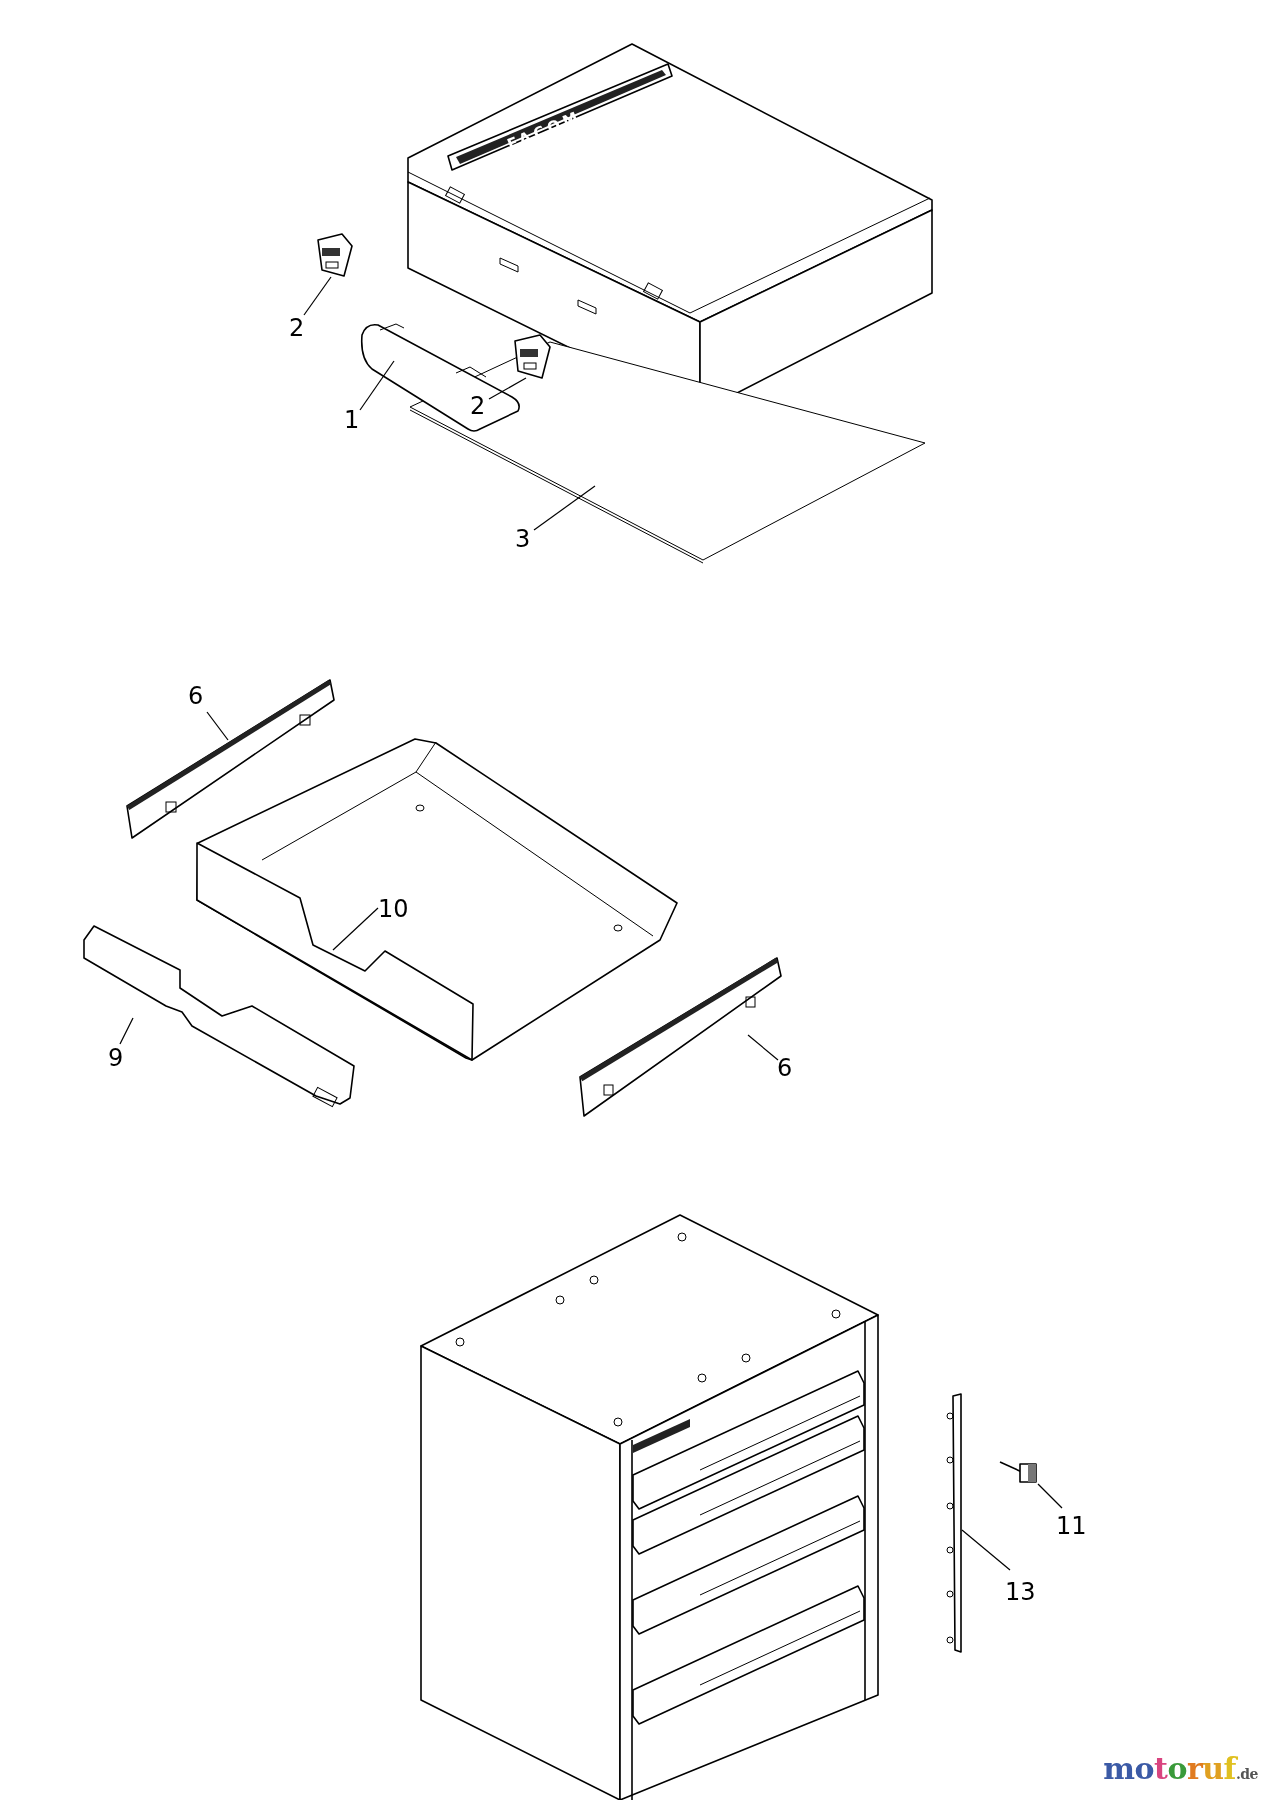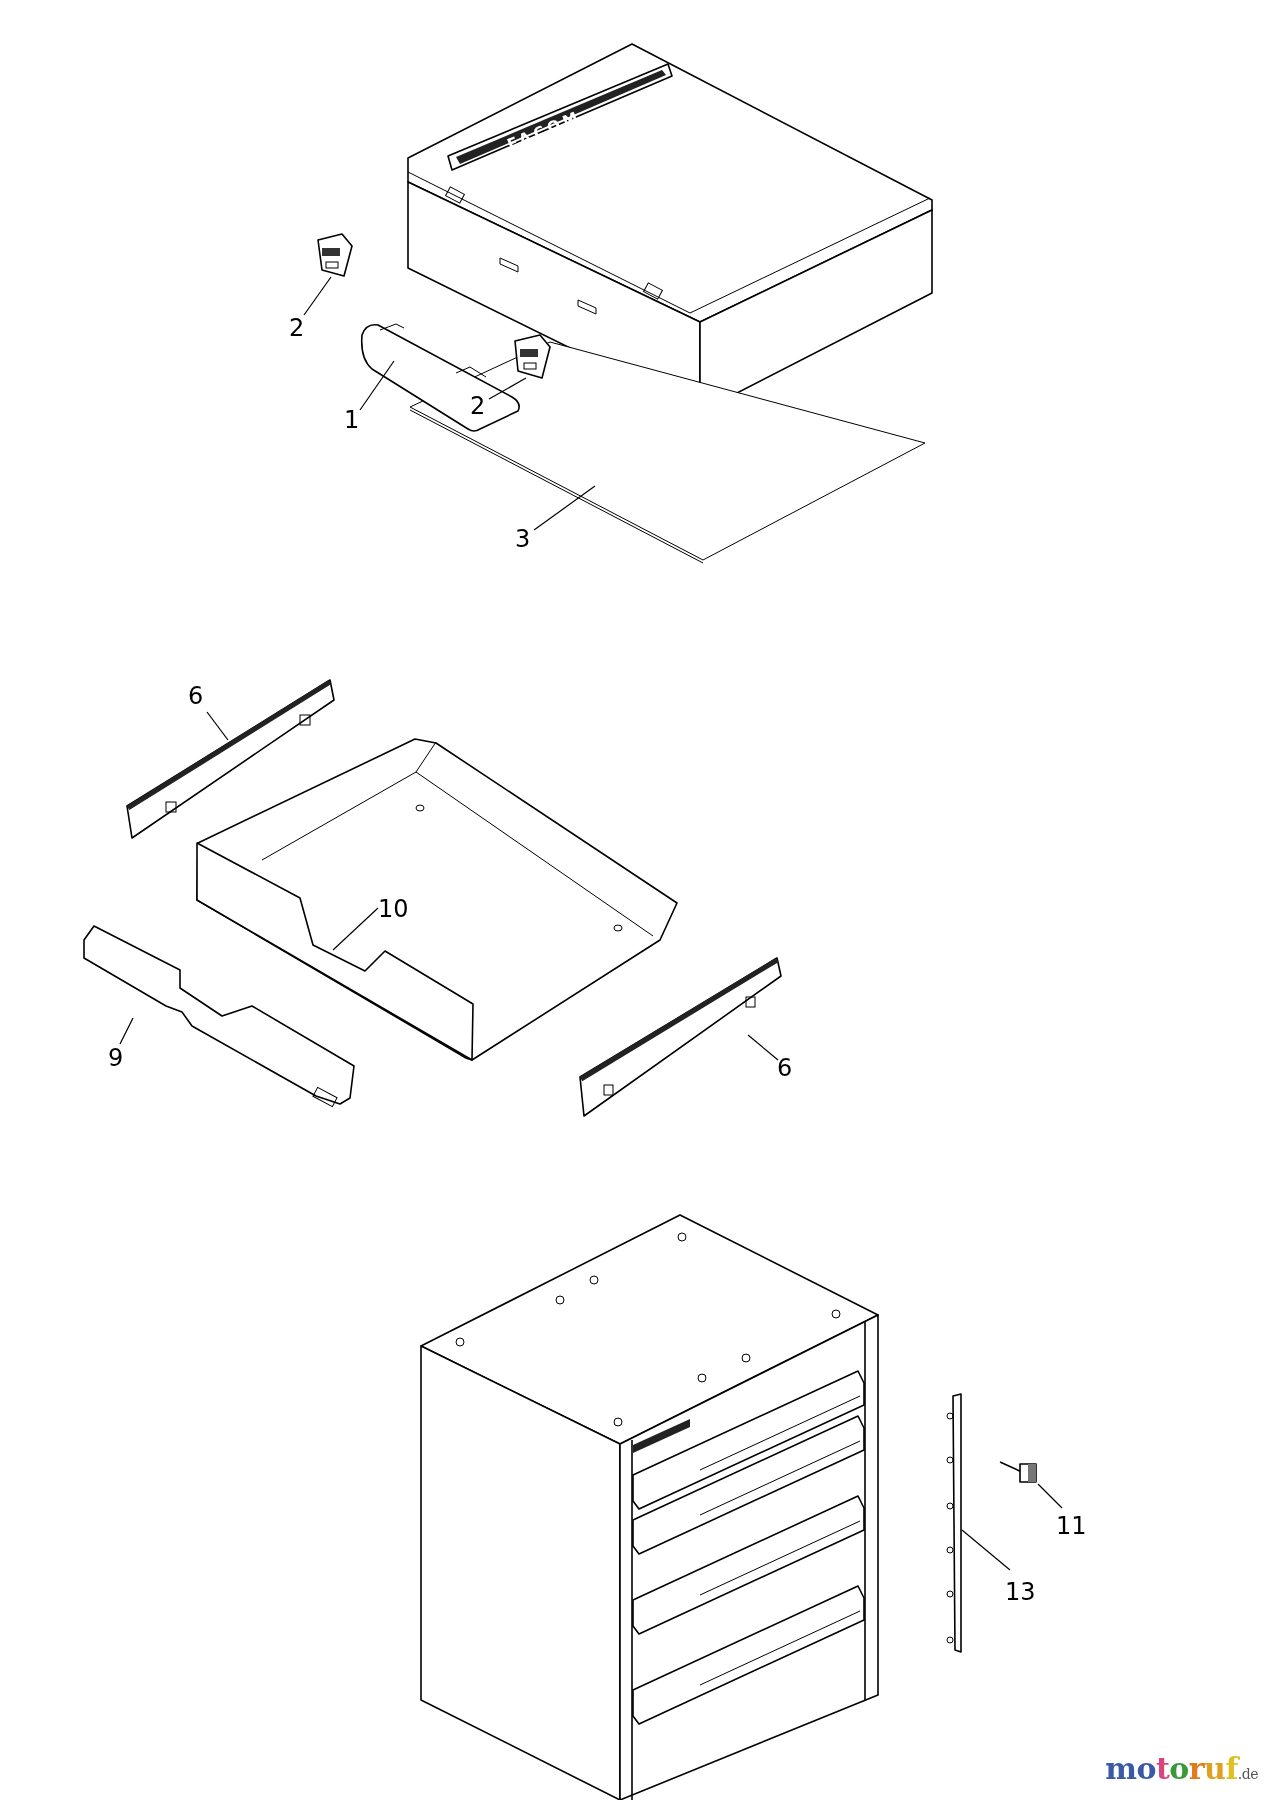--- a/index.html
+++ b/index.html
@@ -6,21 +6,21 @@
   body { width:1272px; height:1800px; position:relative; overflow:hidden; font-family:"DejaVu Sans", sans-serif; }
   #diagram { position:absolute; left:0; top:0; width:1272px; height:1800px; }
   .part-label { font-family:"DejaVu Sans", sans-serif; font-size:24px; fill:#000; }
   .ln { stroke:#000; stroke-width:1.6; fill:none; stroke-linejoin:round; }
   .thin { stroke:#000; stroke-width:1; fill:none; }
   .leader { stroke:#000; stroke-width:1.2; fill:none; }
   .fillw { fill:#fff; }
   .dark { fill:#333; }
   .mid { fill:#777; }
   .watermark { position:absolute; right:14px; bottom:14px; font-family:"DejaVu Serif", serif; font-size:30px; font-weight:bold; letter-spacing:-0.5px; }
-  .watermark .suffix { font-size:14px; color:#555; font-weight:normal;margin-top:40px; }
+  .watermark .suffix { font-size:14px; color:#555; font-weight:bold;margin-top:40px; }
 </style>
 </head>
 <body>
 
 <svg id="diagram" viewBox="0 0 1272 1800" xmlns="http://www.w3.org/2000/svg">
 
   <g>
 
     <polygon class="ln fillw" points="408,158 632,44 932,200 932,210 700,322 408,182"></polygon>
 

